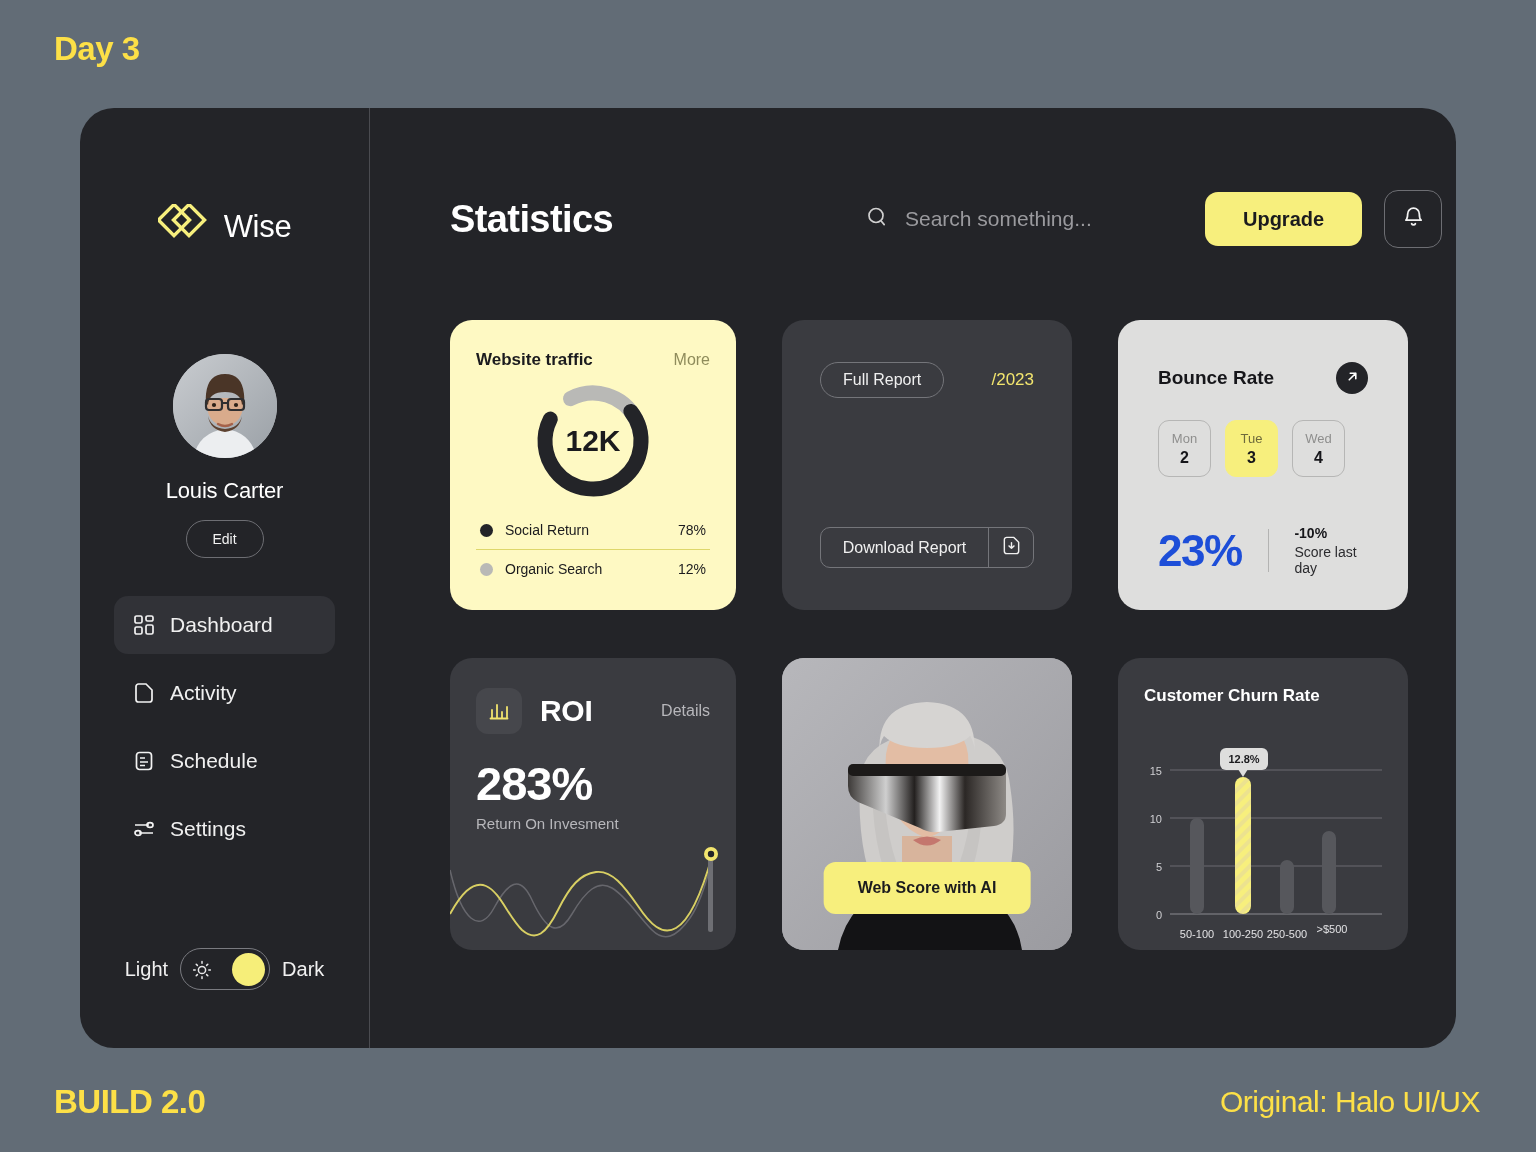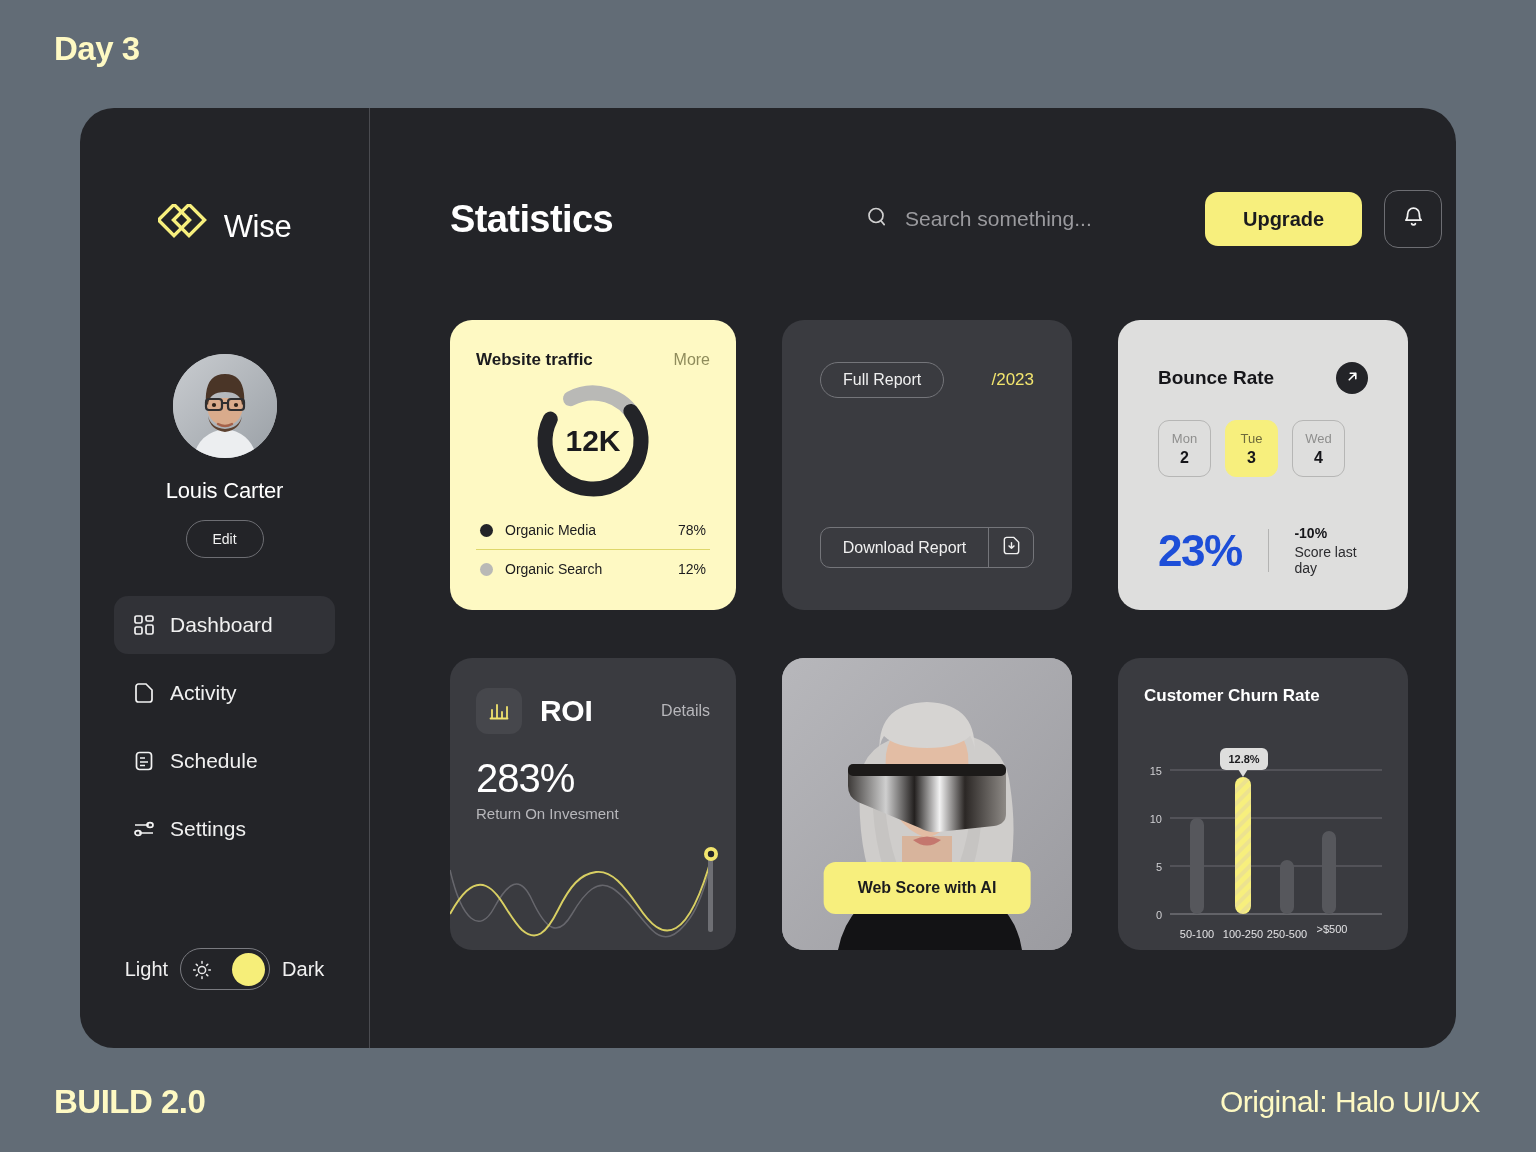--- a/index.html
+++ b/index.html
@@ -5,21 +5,21 @@
   * { box-sizing: border-box; margin: 0; padding: 0; }
   html, body {
     width: 1536px; height: 1152px;
     background: #626c76;
     font-family: "Liberation Sans", sans-serif;
     overflow: hidden;
   }
   .stage { position: relative; width: 1536px; height: 1152px; }
 
   
-  .outer-label { position: absolute; color: #fef9c3; font-weight: 700; letter-spacing: -0.5px; }
+  .outer-label { position: absolute; color: #fde047; font-weight: 700; letter-spacing: -0.5px; }
   #day-label   { left: 54px;  top: 30px;   font-size: 33px; }
   #build-label { left: 54px;  top: 1083px; font-size: 33px; }
   #credit-label{ right: 56px; top: 1085px; font-size: 30px; font-weight: 400; }
 
   
   .app {
     position: absolute; left: 80px; top: 108px;
     width: 1376px; height: 940px;
     background: #232428; border-radius: 34px;
     display: flex; overflow: hidden;
@@ -172,21 +172,21 @@
 
   
   .card-roi { background: #3a3b40; padding: 30px 26px 0; display: flex; flex-direction: column; }
   .roi-head { display: flex; align-items: center; gap: 18px; }
   .roi-icon-box {
     width: 46px; height: 46px; border-radius: 12px; background: #46474c;
     display: flex; align-items: center; justify-content: center;
   }
   .roi-name { color: #fff; font-size: 30px; font-weight: 700; letter-spacing: -0.3px; }
   .roi-details { margin-left: auto; color: #b7b7bb; font-size: 16px; cursor: pointer; }
-  .roi-value { color: #fff; font-size: 40px; font-weight: 400; margin-top: 22px; letter-spacing: -1px; }
+  .roi-value { color: #fff; font-size: 47px; font-weight: 700; margin-top: 22px; letter-spacing: -1px; }
   .roi-sub { color: #b7b7bb; font-size: 15px; margin-top: 4px; }
   .roi-spark { position: absolute; left: 0; right: 0; bottom: 0; height: 120px; }
 
   
   .card-photo { background: #a9a9ad; }
   .photo-btn {
     position: absolute; left: 50%; transform: translateX(-50%); bottom: 36px;
     background: #f7ef7d; color: #1b1b1e; border: none; border-radius: 12px;
     height: 52px; padding: 16px 34px; font-size: 16px; font-weight: 700;
     font-family: inherit; cursor: pointer; white-space: nowrap;
@@ -346,21 +346,21 @@
             <div class="donut">
               <svg width="124" height="124" viewBox="0 0 124 124">
                 <circle cx="62" cy="62" r="48" fill="none" stroke="#b9b9b6" stroke-width="15" stroke-linecap="round" stroke-dasharray="90 212" transform="rotate(-118 62 62)"></circle>
                 <circle cx="62" cy="62" r="48" fill="none" stroke="#232428" stroke-width="15" stroke-linecap="round" stroke-dasharray="205 97" transform="rotate(-38 62 62)"></circle>
               </svg>
               <div class="donut-label">12K</div>
             </div>
           </div>
           <div class="legend-row">
             <span class="legend-dot" style="background:#232428"></span>
-            <span>Organic Media</span>
+            <span>Social Return</span>
             <span class="legend-val">78%</span>
           </div>
           <div class="legend-row">
             <span class="legend-dot" style="background:#b9b9b6"></span>
             <span>Organic Search</span>
             <span class="legend-val">12%</span>
           </div>
         </div>
 
         <div class="card card-report">

